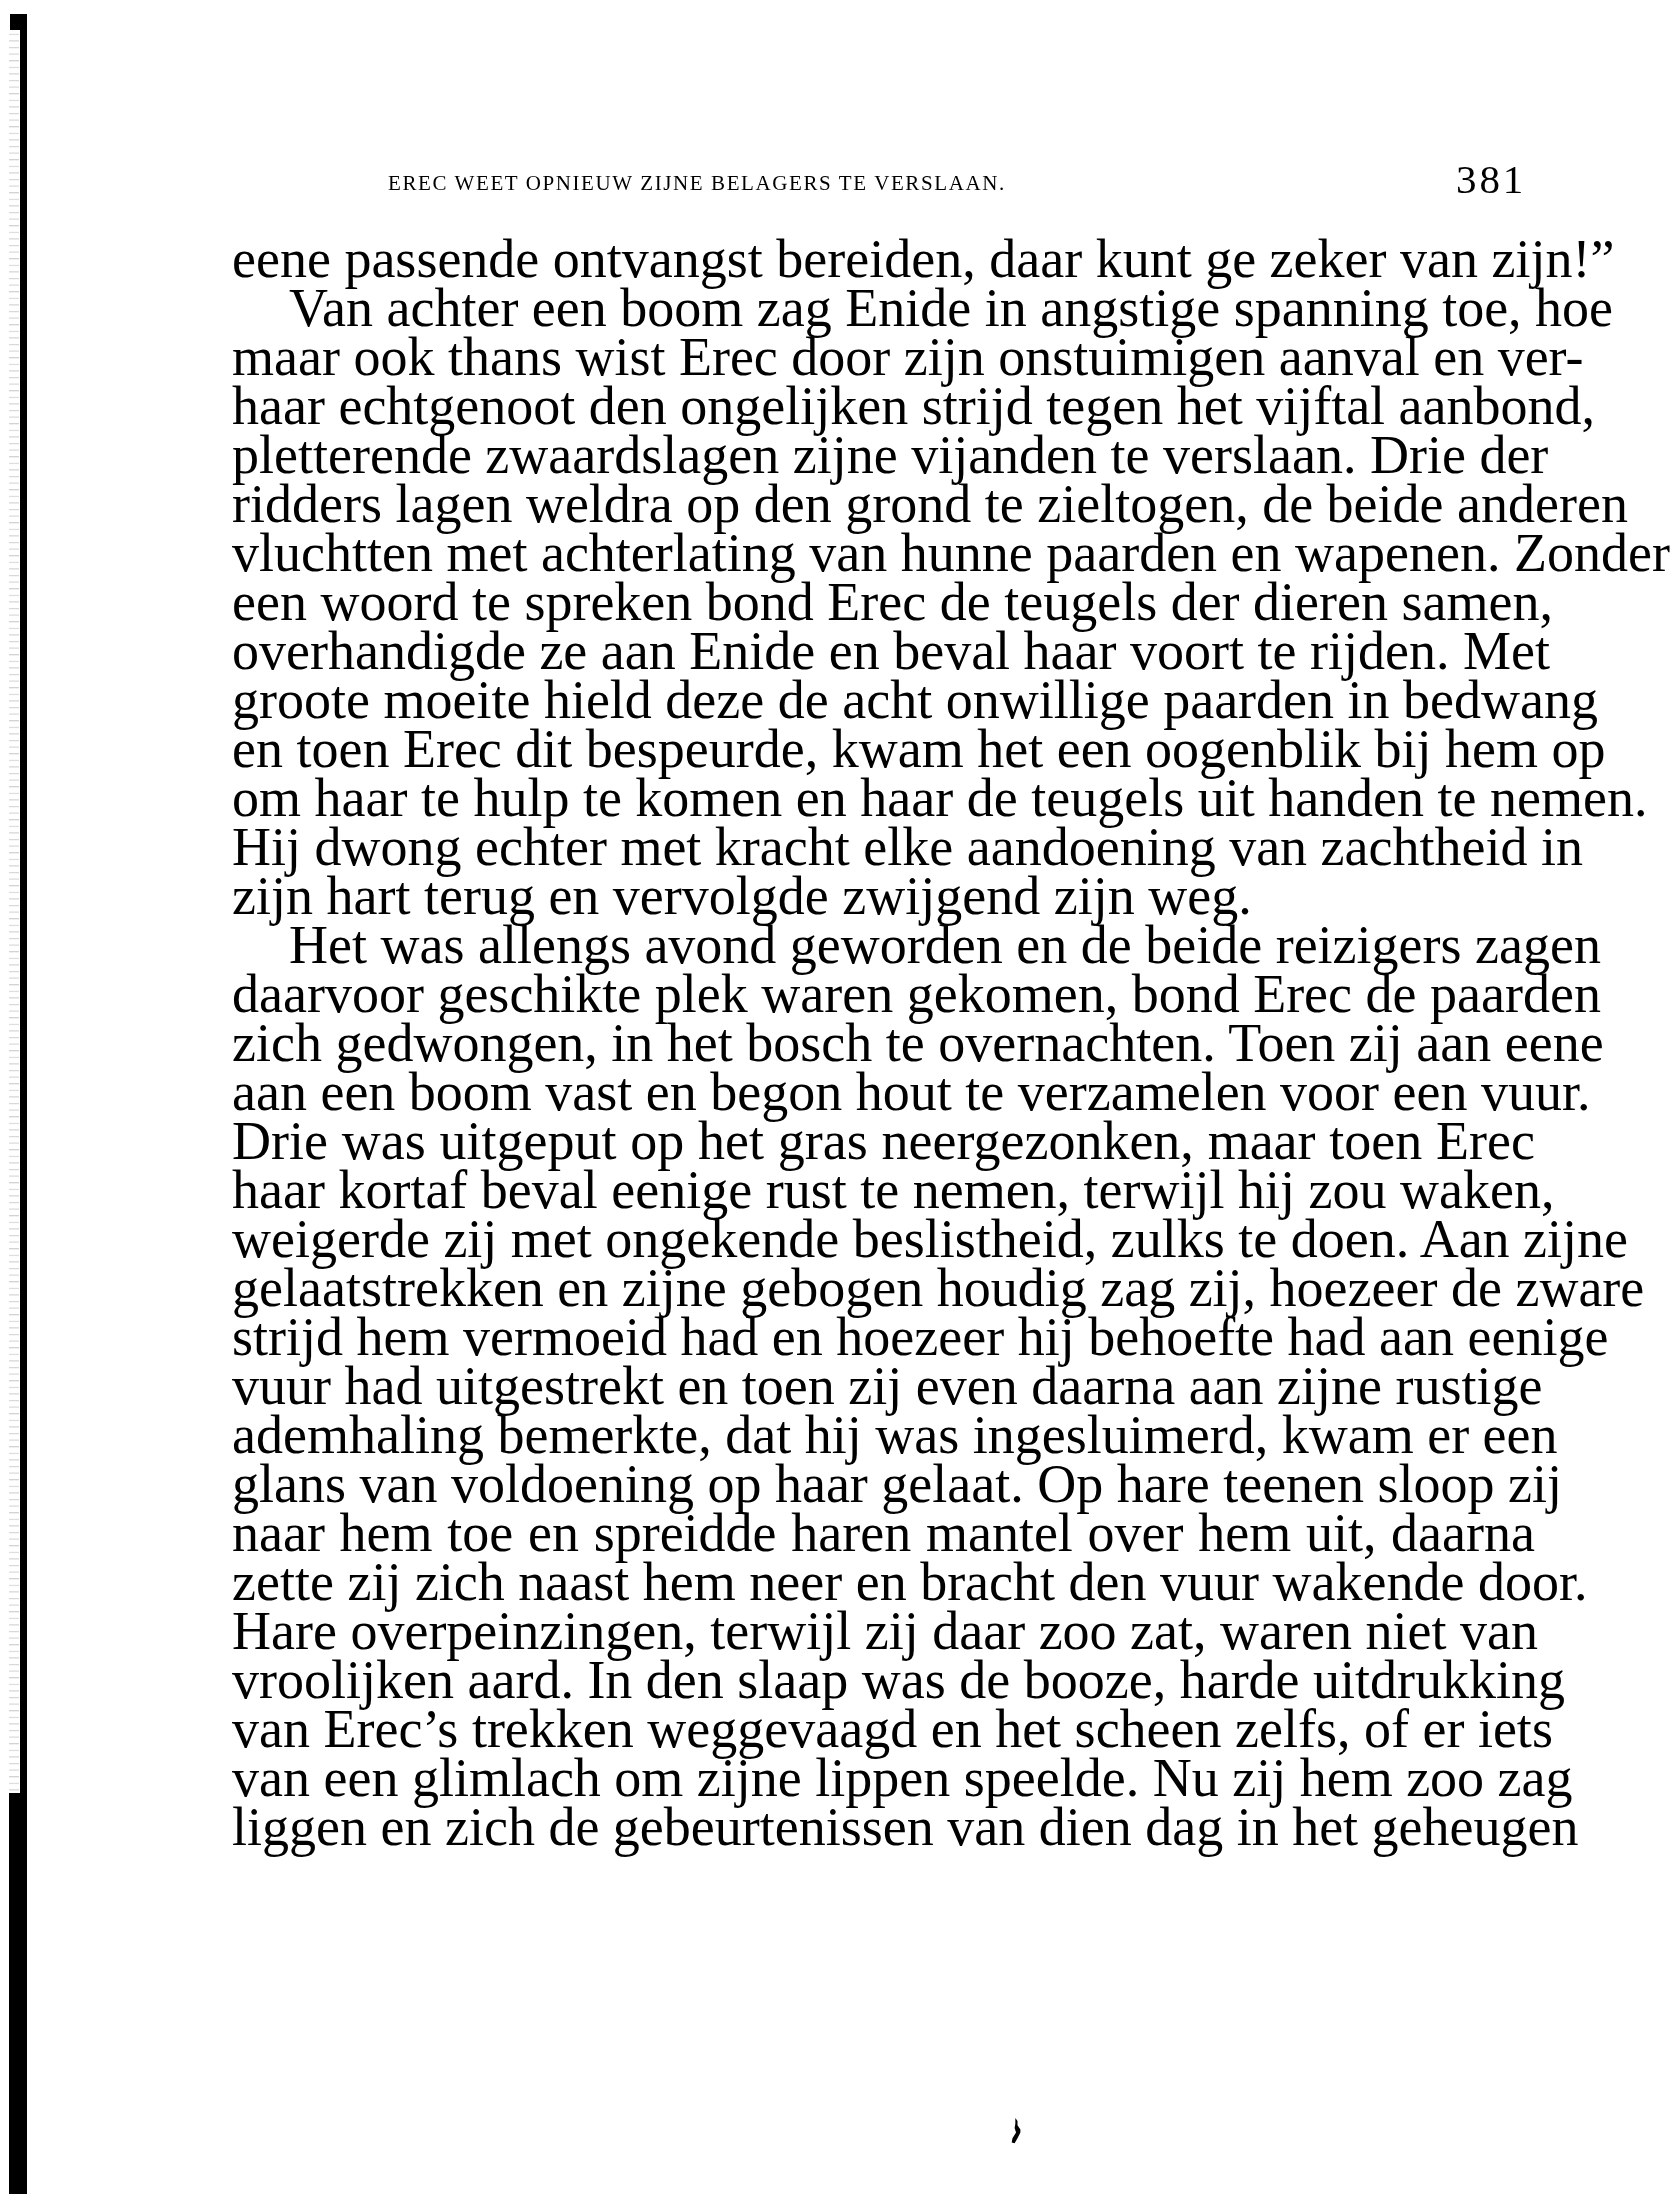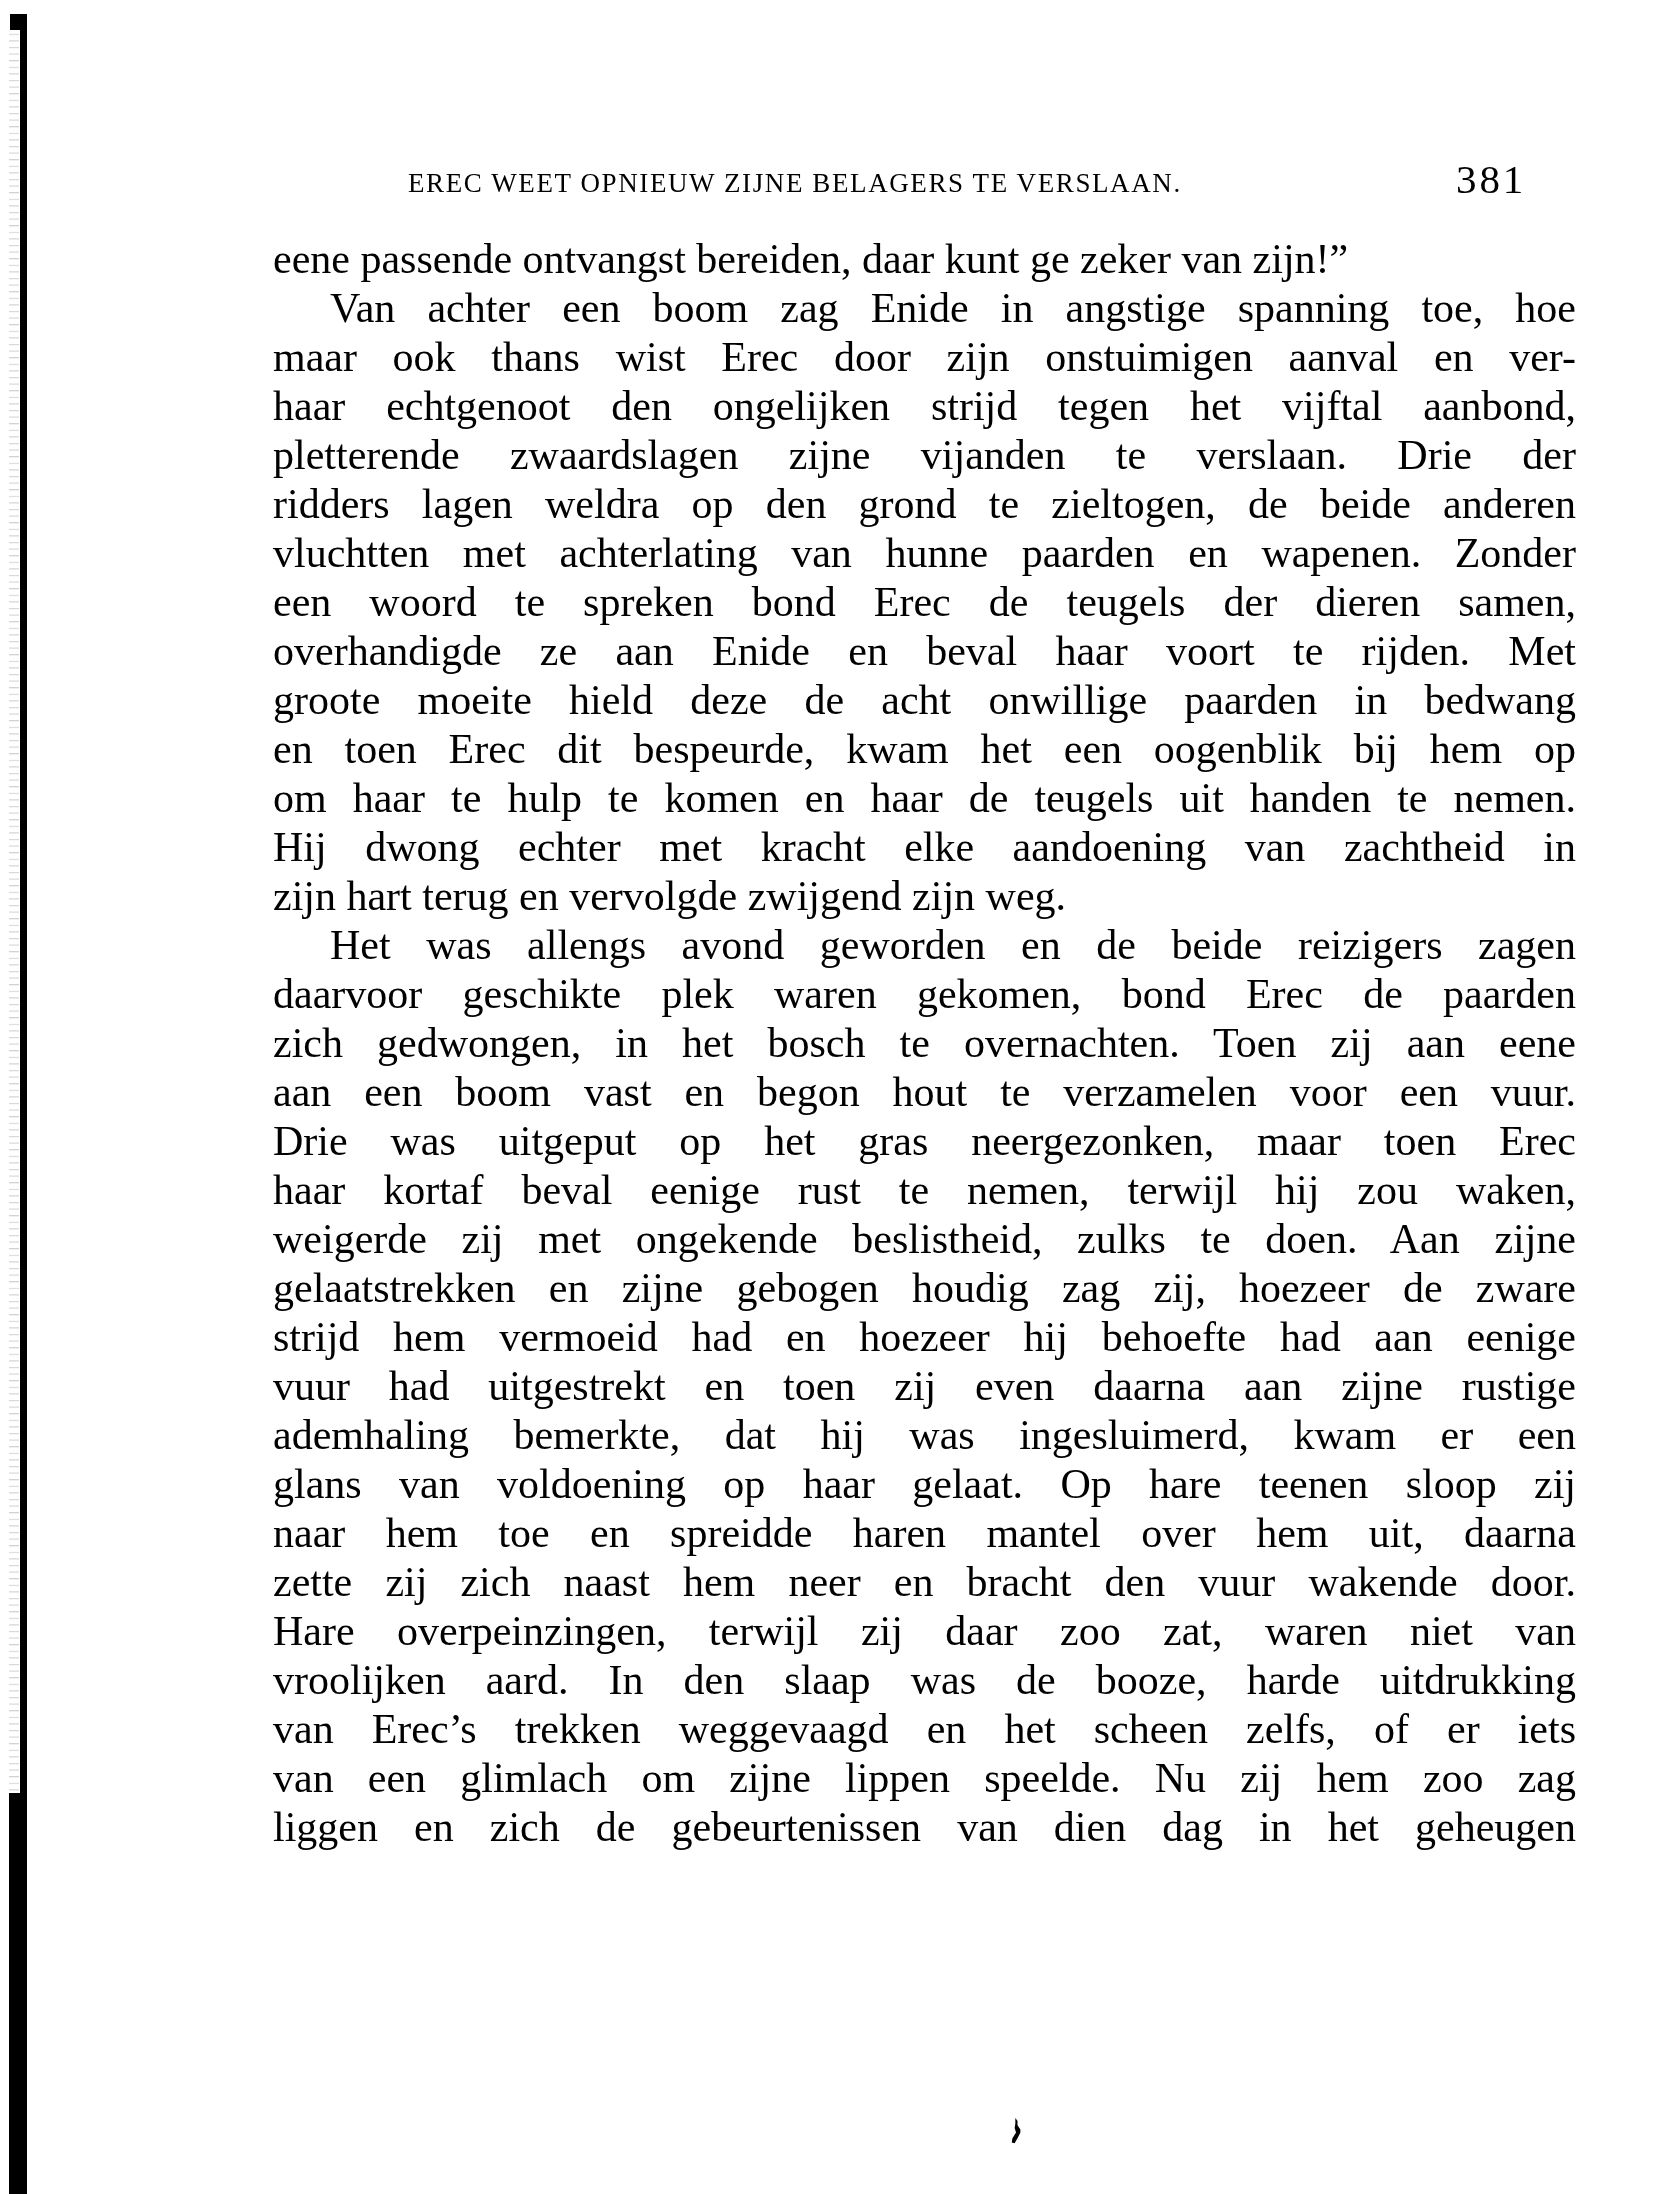--- a/index.html
+++ b/index.html
@@ -45,43 +45,41 @@
     left: 8.8px;
     top: 1793px;
     width: 17.6px;
     height: 401px;
     background: #000000;
   }
   .running-head {
     position: absolute;
     left: 388px;
     top: 167px;
-    font-size: 27px;
+    font-size: 21px;
     letter-spacing: 1.6px;
     white-space: nowrap;
     line-height: 32px;
-    margin-left: 20px;
   }
   .page-number {
     position: absolute;
     left: 1456px;
     top: 157px;
     font-size: 41px;
     letter-spacing: 2.9px;
     line-height: 44px;
     white-space: nowrap;
   }
   .text-block {
     position: absolute;
     left: 232px;
     top: 235px;
     width: 1303px;
-    font-size: 42px;
+    font-size: 54px;
     line-height: 49px;
-    margin-left: 41px;
   }
   .line {
     display: block;
     height: 49px;
     white-space: nowrap;
     text-align: justify;
     text-align-last: justify;
   }
   .line.indent {
     padding-left: 57px;

